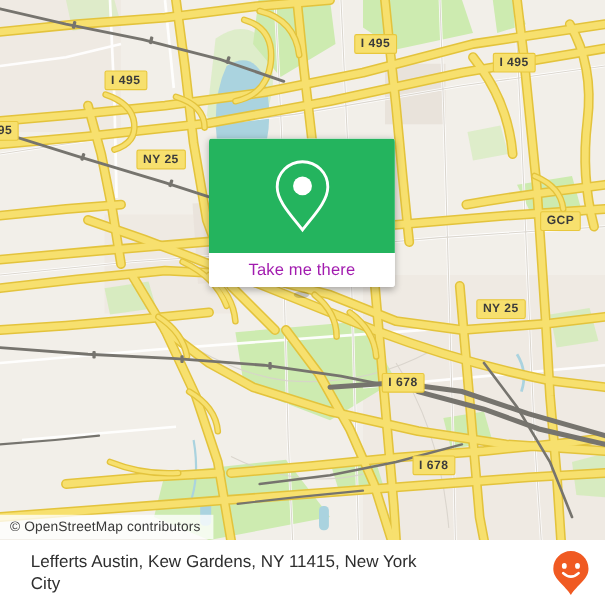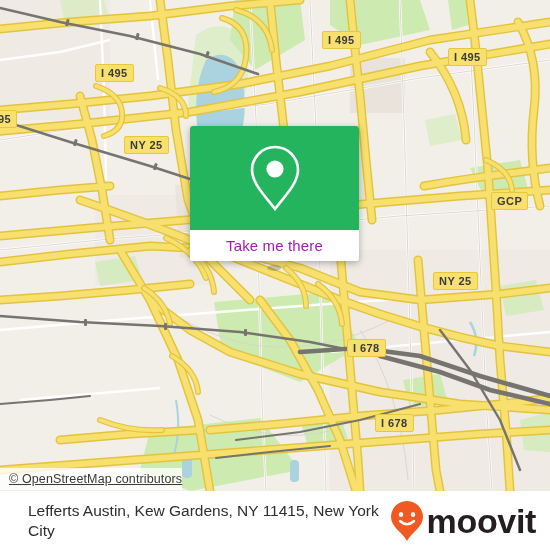--- a/index.html
+++ b/index.html
@@ -32,28 +32,27 @@
   }
   #map svg { display: block; }
 
   .attribution {
     position: absolute;
     left: 0;
     top: 468px;
     height: 22px;
     display: flex;
     align-items: center;
-    padding: 0 0 0 9px;
+    padding: 0 12px 0 9px;
     background: rgba(255,255,255,0.78);
     font-size: 12.5px;
     color: #3a3a3a;
     letter-spacing: 0.01em;
     white-space: nowrap;
     z-index: 6;
-    text-decoration: underline;
   }
 
   
   .callout {
     position: absolute;
     left: 190px;
     top: 126px;
     width: 169px;
     z-index: 8;
     border-radius: 3px;
@@ -338,17 +337,16 @@
 
   <div class="bottom-bar">
     <div class="place-name">Lefferts Austin, Kew Gardens, NY 11415, New York City</div>
     <div class="brand">
       <svg width="34" height="42" viewBox="0 0 34 42" xmlns="http://www.w3.org/2000/svg">
         <path d="M17 1 C8.2 1 1 8.2 1 17 C1 27 12 32 17 41 C22 32 33 27 33 17 C33 8.2 25.8 1 17 1 Z" fill="#f05a22"></path>
         <ellipse cx="11" cy="14.5" rx="2.2" ry="2.6" fill="#ffffff"></ellipse>
         <ellipse cx="23" cy="14.5" rx="2.2" ry="2.6" fill="#ffffff"></ellipse>
         <path d="M10 21 Q17 27.5 24 21" fill="none" stroke="#ffffff" stroke-width="2.4" stroke-linecap="round"></path>
       </svg>
-      <span class="brand-word">moovit</span>
     </div>
   </div>
 
 </div>
 
 </body></html>

